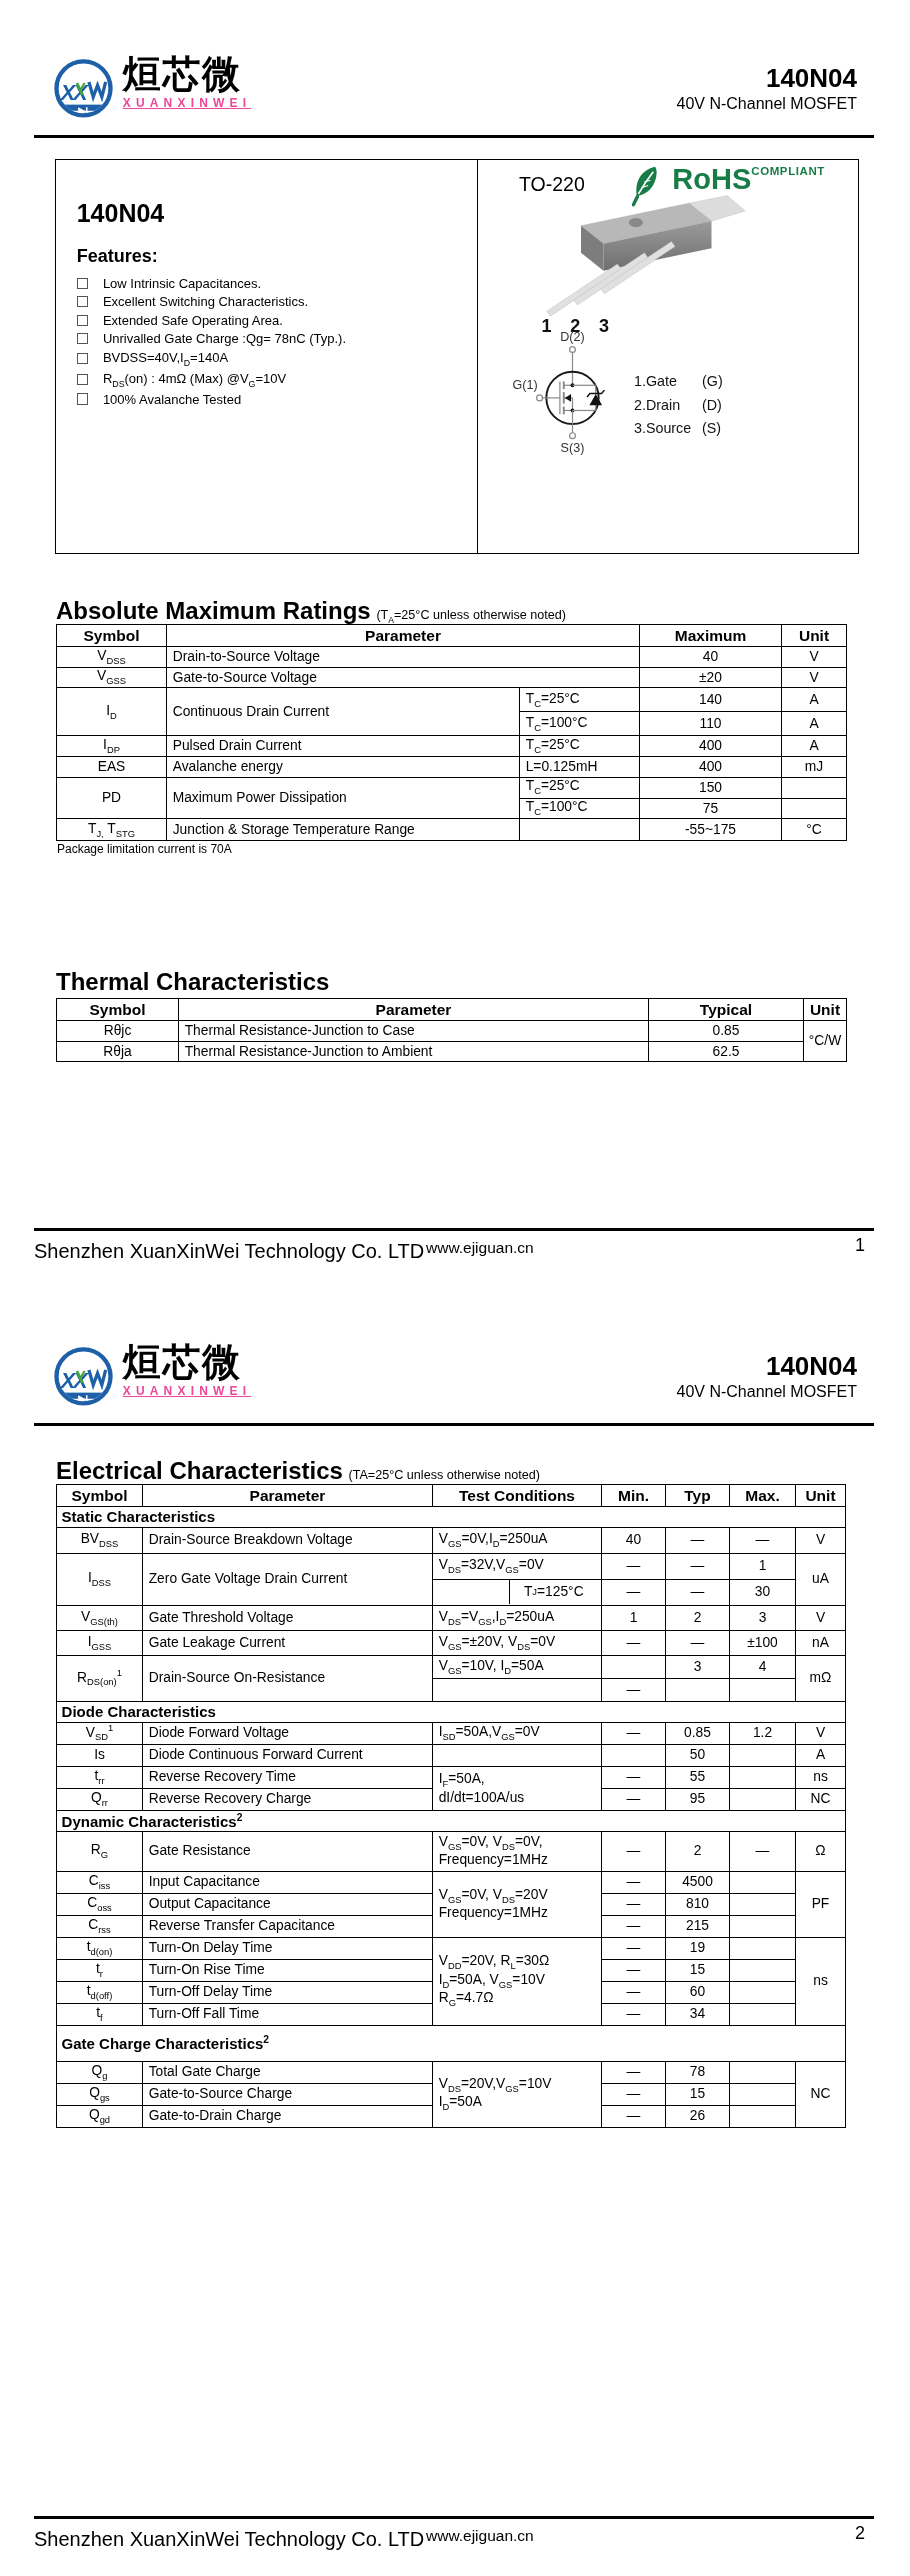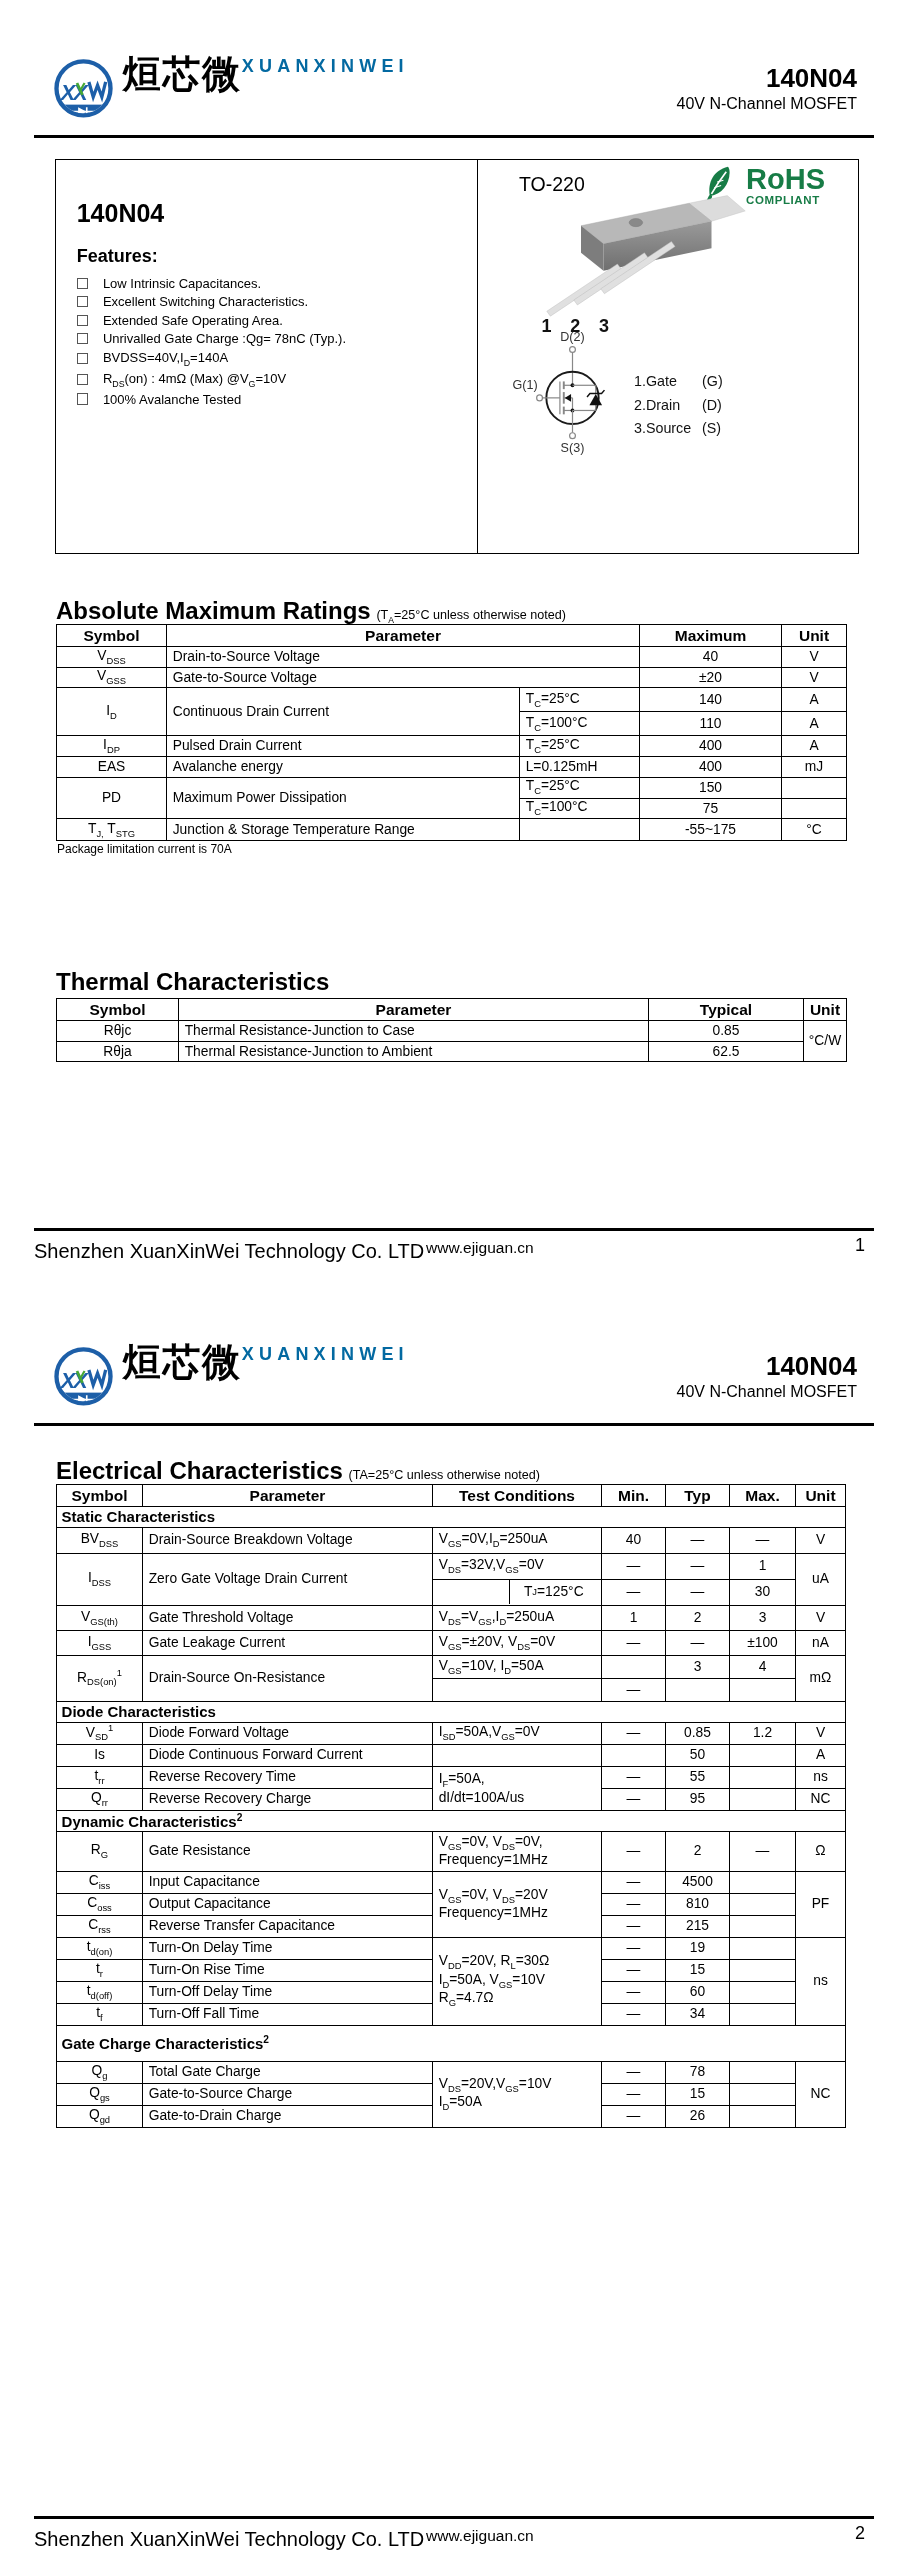--- a/index.html
+++ b/index.html
@@ -1,42 +1,42 @@
 <!DOCTYPE html>
 <html style="font-size:9.2px"><head>
 <meta charset="utf-8">
 <style>
   html,body{margin:0;padding:0;background:#fff;}
   body{width:910px;font-family:"Liberation Sans",sans-serif;color:#000;-webkit-font-smoothing:antialiased;}
   .page{position:relative;width:910px;height:1288px;background:#fff;overflow:hidden;}
 
   
   .brand{position:absolute;left:50px;top:55px;display:flex;align-items:flex-start;gap:5.7px;}
-  .brand-txt{display:flex;flex-direction:row;}
+  .brand-txt{display:flex;flex-direction:column;}
   .brand-cn{font-size:38px;font-weight:900;line-height:1.05;letter-spacing:1.7px;}
-  .brand-en{font-size:18px;font-weight:bold;letter-spacing:5.2px;margin-top:1.1px;color:#0369a1;}
+  .brand-en{font-size:12px;font-weight:bold;letter-spacing:5.2px;margin-top:1.1px;color:#ec4899;text-decoration:underline;}
   .head-right{position:absolute;right:53px;top:64px;text-align:right;}
   .part-no{font-size:26px;font-weight:bold;line-height:1.1;}
   .part-sub{font-size:16px;margin-top:2.3px;}
   .rule{position:absolute;left:34px;right:36px;height:2.9px;background:#000;}
   .rule.top{top:135px;}
   .rule.bottom{top:1228px;height:3.4px;}
 
   
   .intro-box{position:absolute;left:55px;top:159px;width:804px;height:395px;border:1.7px solid #000;box-sizing:border-box;display:flex;}
   .intro-left{width:422px;border-right:1.7px solid #000;box-sizing:border-box;position:relative;}
   .intro-right{flex:1;position:relative;}
   .intro-part{position:absolute;left:20.7px;top:39px;font-size:25px;font-weight:bold;}
   .intro-feat-title{position:absolute;left:20.7px;top:86px;font-size:18px;font-weight:bold;}
   .featlist{position:absolute;left:20.7px;top:116px;display:flex;flex-direction:column;gap:3.4px;}
   .feat{display:flex;align-items:center;font-size:13px;min-height:14.3px;}
   .chk{width:9.2px;height:9.2px;border:1.1px solid #555;margin-right:15px;flex:none;background:#fff;}
   .pkg-name{position:absolute;left:41px;top:12.6px;font-size:19.5px;}
   .rohs{position:absolute;right:33px;top:4.6px;display:flex;gap:4.6px;color:#177c46;align-items:flex-start;}
-  .rohs-txt{display:flex;flex-direction:column;line-height:1;margin-left:6px;}
+  .rohs-txt{display:flex;line-height:1;margin-left:6px;}
   .rohs-title{font-size:29px;font-weight:900;}
   .rohs-sub{font-size:11.5px;font-weight:800;letter-spacing:0.6px;margin-top:1.1px;}
   .pkg-svg{position:absolute;left:22px;top:23px;}
   .sch-svg{position:absolute;left:17px;top:171px;}
   .pinlegend{position:absolute;left:156px;top:213px;display:flex;flex-direction:column;gap:7.5px;font-size:14.3px;color:#111;}
   .pinline{display:flex;}
   .pname{display:inline-block;width:68px;}
 
   
   .sect-head{position:absolute;left:56px;display:flex;align-items:baseline;gap:5.7px;white-space:nowrap;}

